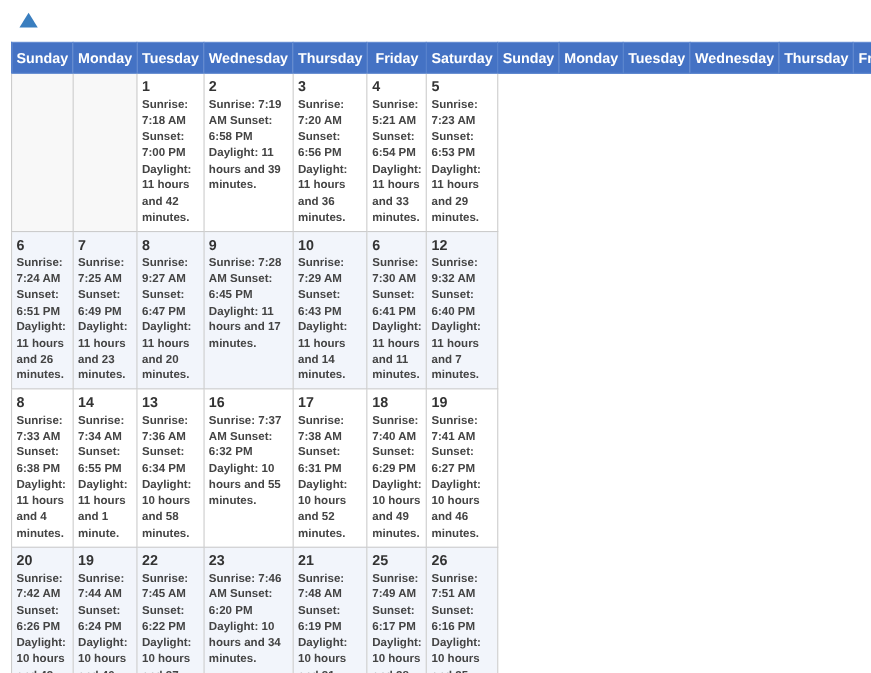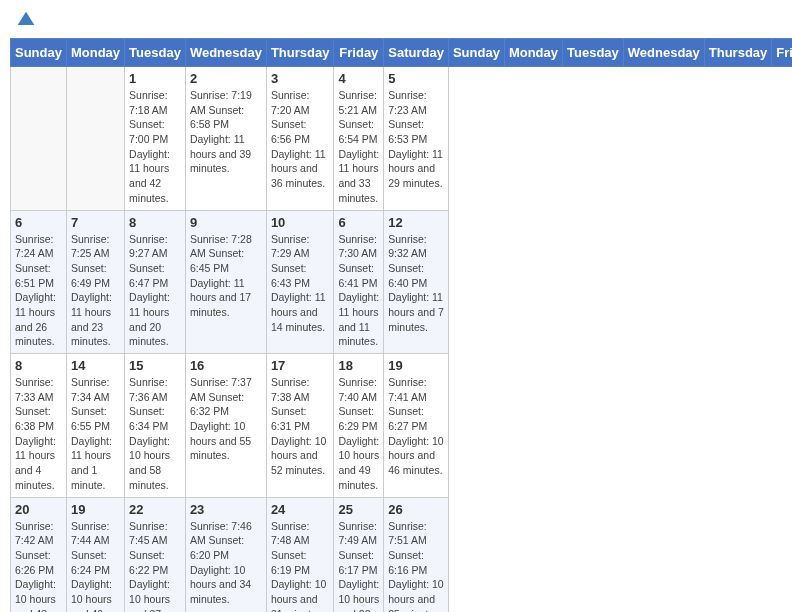--- a/index.html
+++ b/index.html
@@ -85,20 +85,21 @@
       font-size: 13px;
       font-weight: bold;
       color: #333;
       display: block;
       margin-bottom: 2px;
     }
     .day-info {
       color: #444;
       font-size: 10.5px;
       line-height: 1.4;
+      font-weight: bold;
     }
     .empty-cell {
       background-color: #f8f8f8 !important;
     }
   </style>
 </head>
 <body>
 
 <div class="header">
   <div class="logo">
@@ -222,21 +223,21 @@
 Sunset: 6:38 PM
 Daylight: 11 hours and 4 minutes.</div>
         </td>
         <td>
           <span class="day-number">14</span>
           <div class="day-info">Sunrise: 7:34 AM
 Sunset: 6:55 PM
 Daylight: 11 hours and 1 minute.</div>
         </td>
         <td>
-          <span class="day-number">15</span>
+          <span class="day-number">13</span>
           <div class="day-info">Sunrise: 7:36 AM
 Sunset: 6:34 PM
 Daylight: 10 hours and 58 minutes.</div>
         </td>
         <td>
           <span class="day-number">16</span>
           <div class="day-info">Sunrise: 7:37 AM
 Sunset: 6:32 PM
 Daylight: 10 hours and 55 minutes.</div>
         </td>
@@ -278,21 +279,21 @@
 Sunset: 6:22 PM
 Daylight: 10 hours and 37 minutes.</div>
         </td>
         <td>
           <span class="day-number">23</span>
           <div class="day-info">Sunrise: 7:46 AM
 Sunset: 6:20 PM
 Daylight: 10 hours and 34 minutes.</div>
         </td>
         <td>
-          <span class="day-number">24</span>
+          <span class="day-number">21</span>
           <div class="day-info">Sunrise: 7:48 AM
 Sunset: 6:19 PM
 Daylight: 10 hours and 31 minutes.</div>
         </td>
         <td>
           <span class="day-number">25</span>
           <div class="day-info">Sunrise: 7:49 AM
 Sunset: 6:17 PM
 Daylight: 10 hours and 28 minutes.</div>
         </td>

